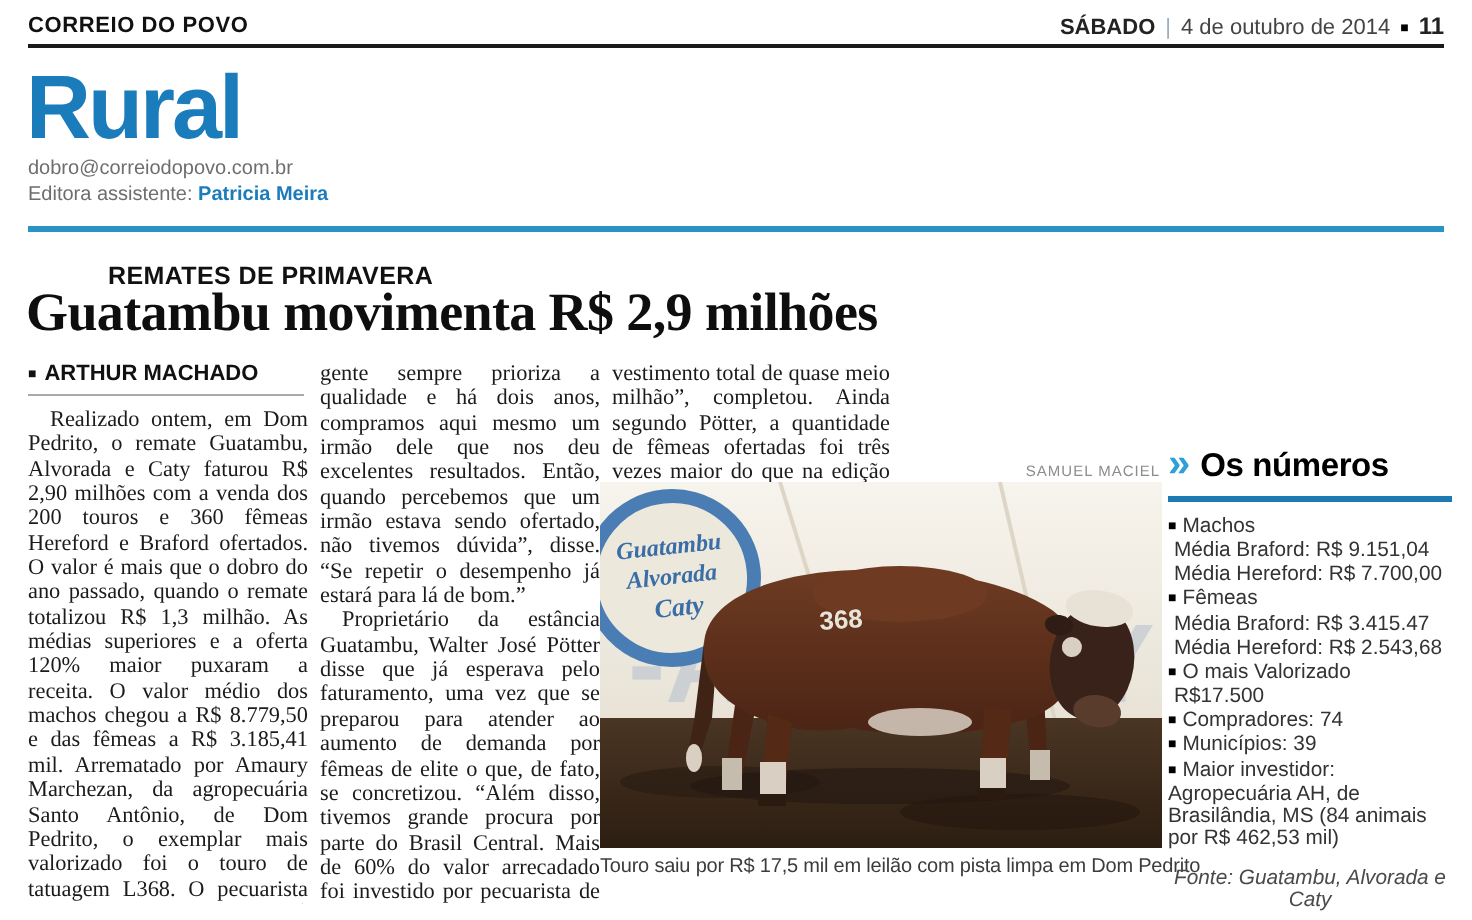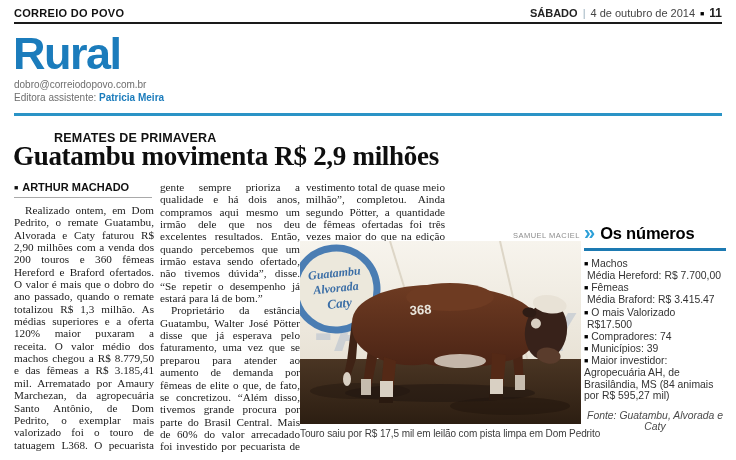--- a/index.html
+++ b/index.html
@@ -168,26 +168,28 @@
   <div class="photo-caption">Touro saiu por R$ 17,5 mil em leilão com pista limpa em Dom Pedrito</div>
 
   <div class="sidebar">
     <div class="sb-head">
       <span class="sb-chev" style="color:#2da0d8;">»</span>
       <span class="sb-title" style="color:#000000;">Os números</span>
     </div>
     <div class="sb-underline" style="background:#1d7ab2;"></div>
     <div class="sb-list">
       <div class="sb-item"><span class="sb-bullet">■</span><span>Machos</span></div>
+      <div class="sb-item"><span class="sb-bullet"></span><span>Média Braford: R$ 9.151,04</span></div>
       <div class="sb-item"><span class="sb-bullet"></span><span>Média Hereford: R$ 7.700,00</span></div>
       <div class="sb-item"><span class="sb-bullet">■</span><span>Fêmeas</span></div>
       <div class="sb-item"><span class="sb-bullet"></span><span>Média Braford: R$ 3.415.47</span></div>
+      <div class="sb-item"><span class="sb-bullet"></span><span>Média Hereford: R$ 2.543,68</span></div>
       <div class="sb-item"><span class="sb-bullet">■</span><span>O mais Valorizado</span></div>
       <div class="sb-item"><span class="sb-bullet"></span><span>R$17.500</span></div>
       <div class="sb-item"><span class="sb-bullet">■</span><span>Compradores: 74</span></div>
       <div class="sb-item"><span class="sb-bullet">■</span><span>Municípios: 39</span></div>
-      <div class="sb-item"><span class="sb-bullet">■</span><span>Maior investidor: Agropecuária AH, de Brasilândia, MS (84 animais por R$ 595,27 mil)</span></div>
+      <div class="sb-item"><span class="sb-bullet">■</span><span>Maior investidor: Agropecuária AH, de Brasilândia, MS (84 animais por R$ 462,53 mil)</span></div>
     </div>
     <div class="sb-source">Fonte: Guatambu, Alvorada e Caty</div>
 
   </div>
 
 </div>
 
 </body></html>

